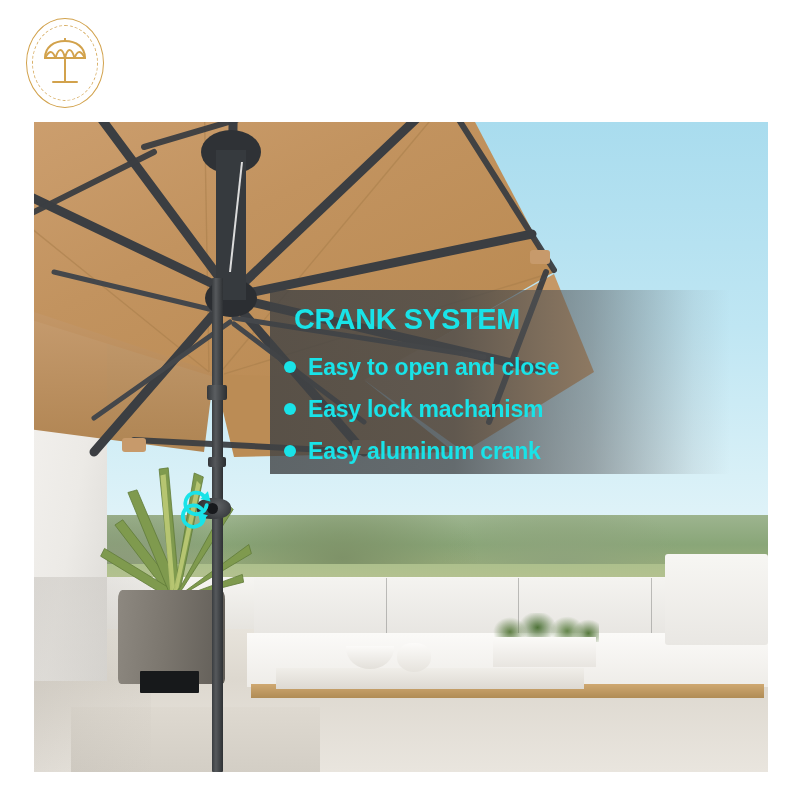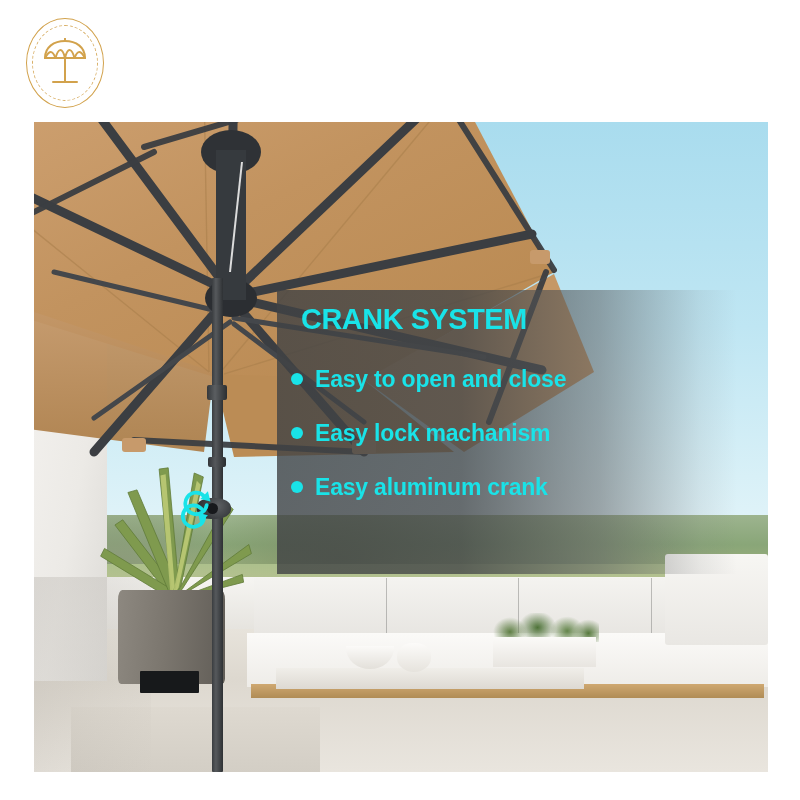--- a/index.html
+++ b/index.html
@@ -180,35 +180,35 @@
       radial-gradient(ellipse 22% 70% at 70% 62%,#63854a,rgba(99,133,74,0) 72%),
       radial-gradient(ellipse 20% 65% at 90% 70%,#56793d,rgba(86,121,61,0) 74%);
   }
   .rug{
     position:absolute;left:5%;top:90%;width:34%;height:10%;
     background:linear-gradient(#ded9d0,#d3cec5);
   }
 
   
   .panel{
-    position:absolute;left:277px;top:290px;width:460px;height:284px;
+    position:absolute;left:270px;top:290px;width:460px;height:184px;
     background:linear-gradient(90deg,
       rgba(64,66,68,.80) 0%,
       rgba(68,70,72,.78) 40%,
       rgba(90,92,94,.52) 70%,
       rgba(120,122,124,.12) 92%,
       rgba(140,142,144,0) 100%);
   }
   .panel-title{
     position:absolute;left:24px;top:12px;
     color:#19e3e8;font-size:30px;font-weight:800;letter-spacing:-0.4px;
     transform:scaleX(.96);transform-origin:left center;white-space:nowrap;
   }
   .bullets{position:absolute;left:14px;top:56px;width:440px;}
-  .bullet{display:flex;align-items:center;height:42px;margin-top:12px;}
+  .bullet{display:flex;align-items:center;height:42px;}
   .dot{
     width:12px;height:12px;border-radius:50%;background:#19e3e8;
     margin-right:12px;flex:0 0 auto;
   }
   .btext{
     color:#19e3e8;font-size:23px;font-weight:700;letter-spacing:-0.2px;
     white-space:nowrap;
   }
 </style>
 </head>

